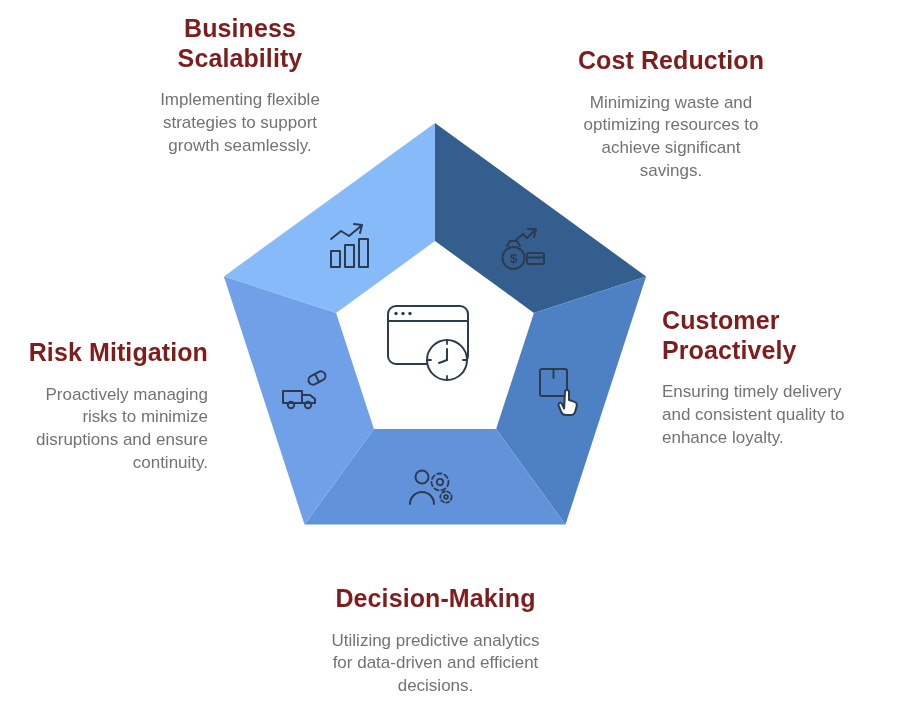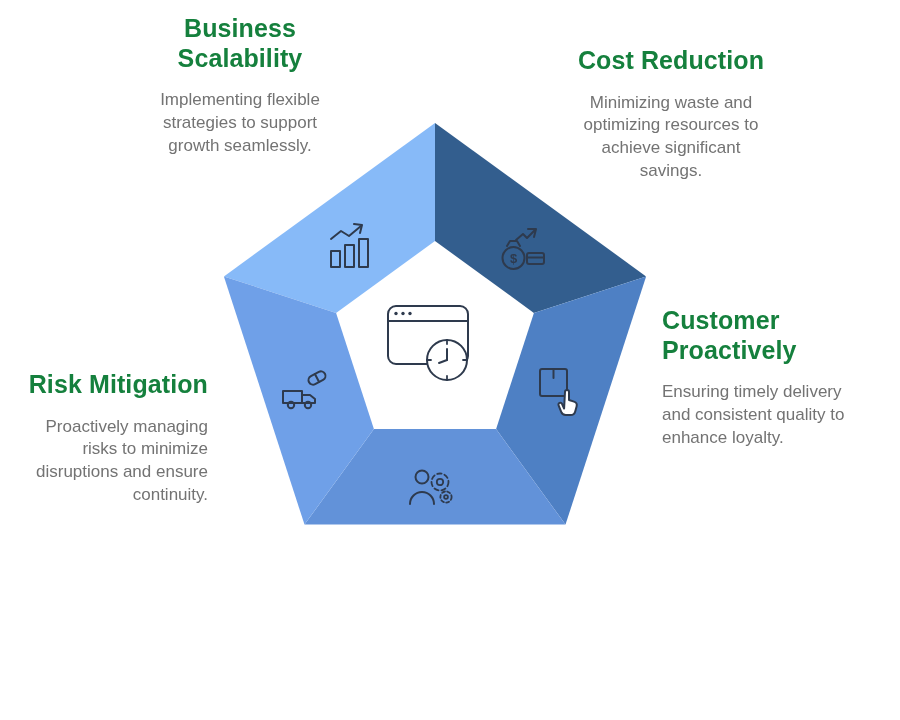--- a/index.html
+++ b/index.html
@@ -7,32 +7,32 @@
     position:relative;
     width:900px; height:720px;
     background:#ffffff;
     overflow:hidden;
     font-family:"Liberation Sans", sans-serif;
   }
   .pentagon-svg { position:absolute; left:0; top:0; }
 
   .label { position:absolute; }
   .seg-title {
-    font-size:25px; font-weight:700; color:#15803d; line-height:1.18;
+    font-size:25px; font-weight:700; color:#7f1d1d; line-height:1.18;
     letter-spacing:0.1px;
   }
   .seg-desc {
     margin-top:16px;
     font-size:17px; font-weight:400; color:#737373; line-height:1.35;
   }
   .label-business   { left:145px; top:14px;  width:190px; text-align:center; }
   .label-cost       { left:571px; top:46px;  width:200px; text-align:center; }
   .label-customer   { left:662px; top:306px; width:212px; text-align:left; }
   .label-decision   { left:328px; top:584px; width:215px; text-align:center; }
-  .label-risk       { left:8px;   top:338px; width:200px; text-align:right;margin-top:32px; }
+  .label-risk       { left:8px;   top:338px; width:200px; text-align:right; }
 
   .icon-stroke { stroke:#2E3A4D; stroke-width:2; fill:none; stroke-linecap:round; stroke-linejoin:round; }
   .icon-stroke-thin { stroke:#2E3A4D; stroke-width:1.8; fill:none; stroke-linecap:round; stroke-linejoin:round; }
   .icon-fill { fill:#2E3A4D; stroke:none; }
   .icon-white { fill:#ffffff; stroke:#2E3A4D; stroke-width:2; stroke-linecap:round; stroke-linejoin:round; }
   .dollar { font-family:"Liberation Sans", sans-serif; font-size:13px; font-weight:700; fill:#2E3A4D; text-anchor:middle; }
 </style>
 </head>
 <body>
 
@@ -114,19 +114,23 @@
   <div class="label label-cost">
     <div class="seg-title">Cost Reduction</div>
     <div class="seg-desc">Minimizing waste and optimizing resources to achieve significant savings.</div>
   </div>
 
   <div class="label label-customer">
     <div class="seg-title">Customer Proactively</div>
     <div class="seg-desc">Ensuring timely delivery and consistent quality to enhance loyalty.</div>
   </div>
 
+  <div class="label label-decision">
+    <div class="seg-title">Decision-Making</div>
+    <div class="seg-desc">Utilizing predictive analytics for data-driven and efficient decisions.</div>
+  </div>
 
   <div class="label label-risk">
     <div class="seg-title">Risk Mitigation</div>
     <div class="seg-desc">Proactively managing risks to minimize disruptions and ensure continuity.</div>
   </div>
 
 </div>
 
 </body></html>

